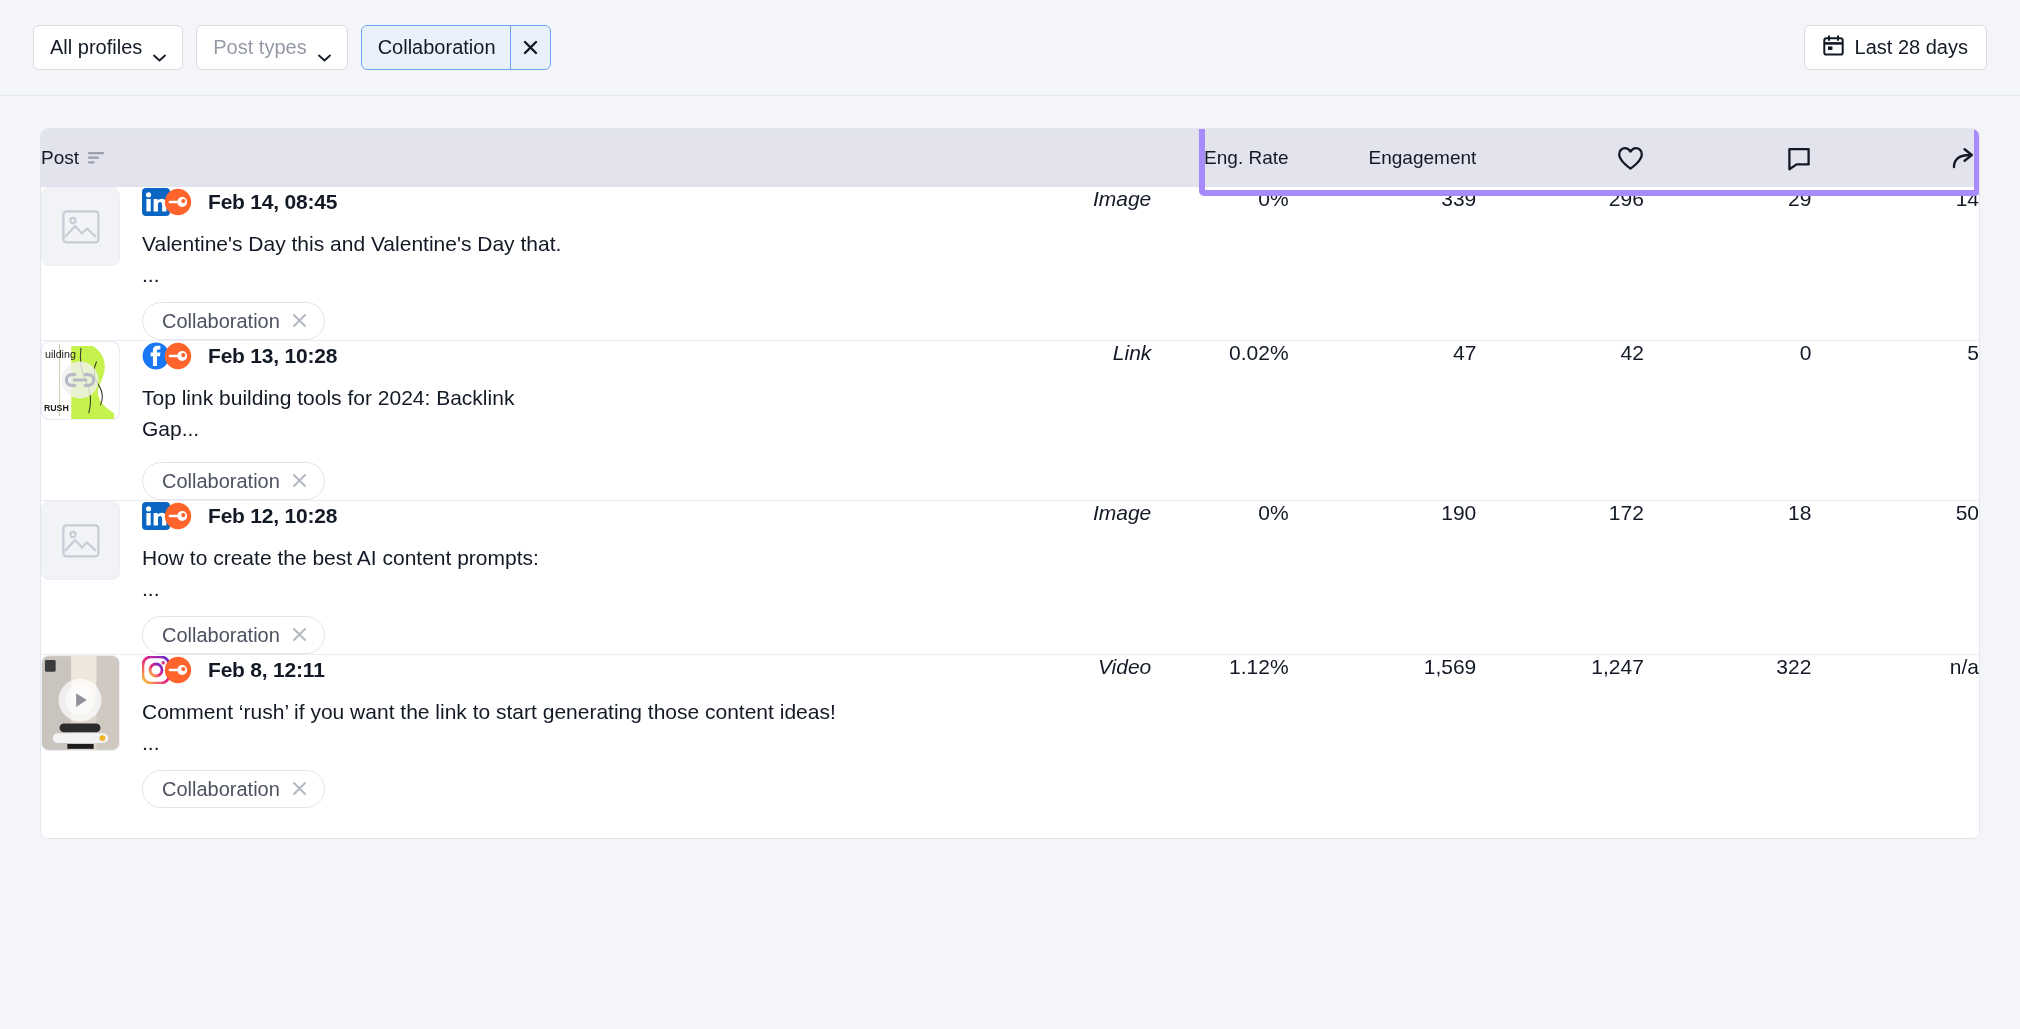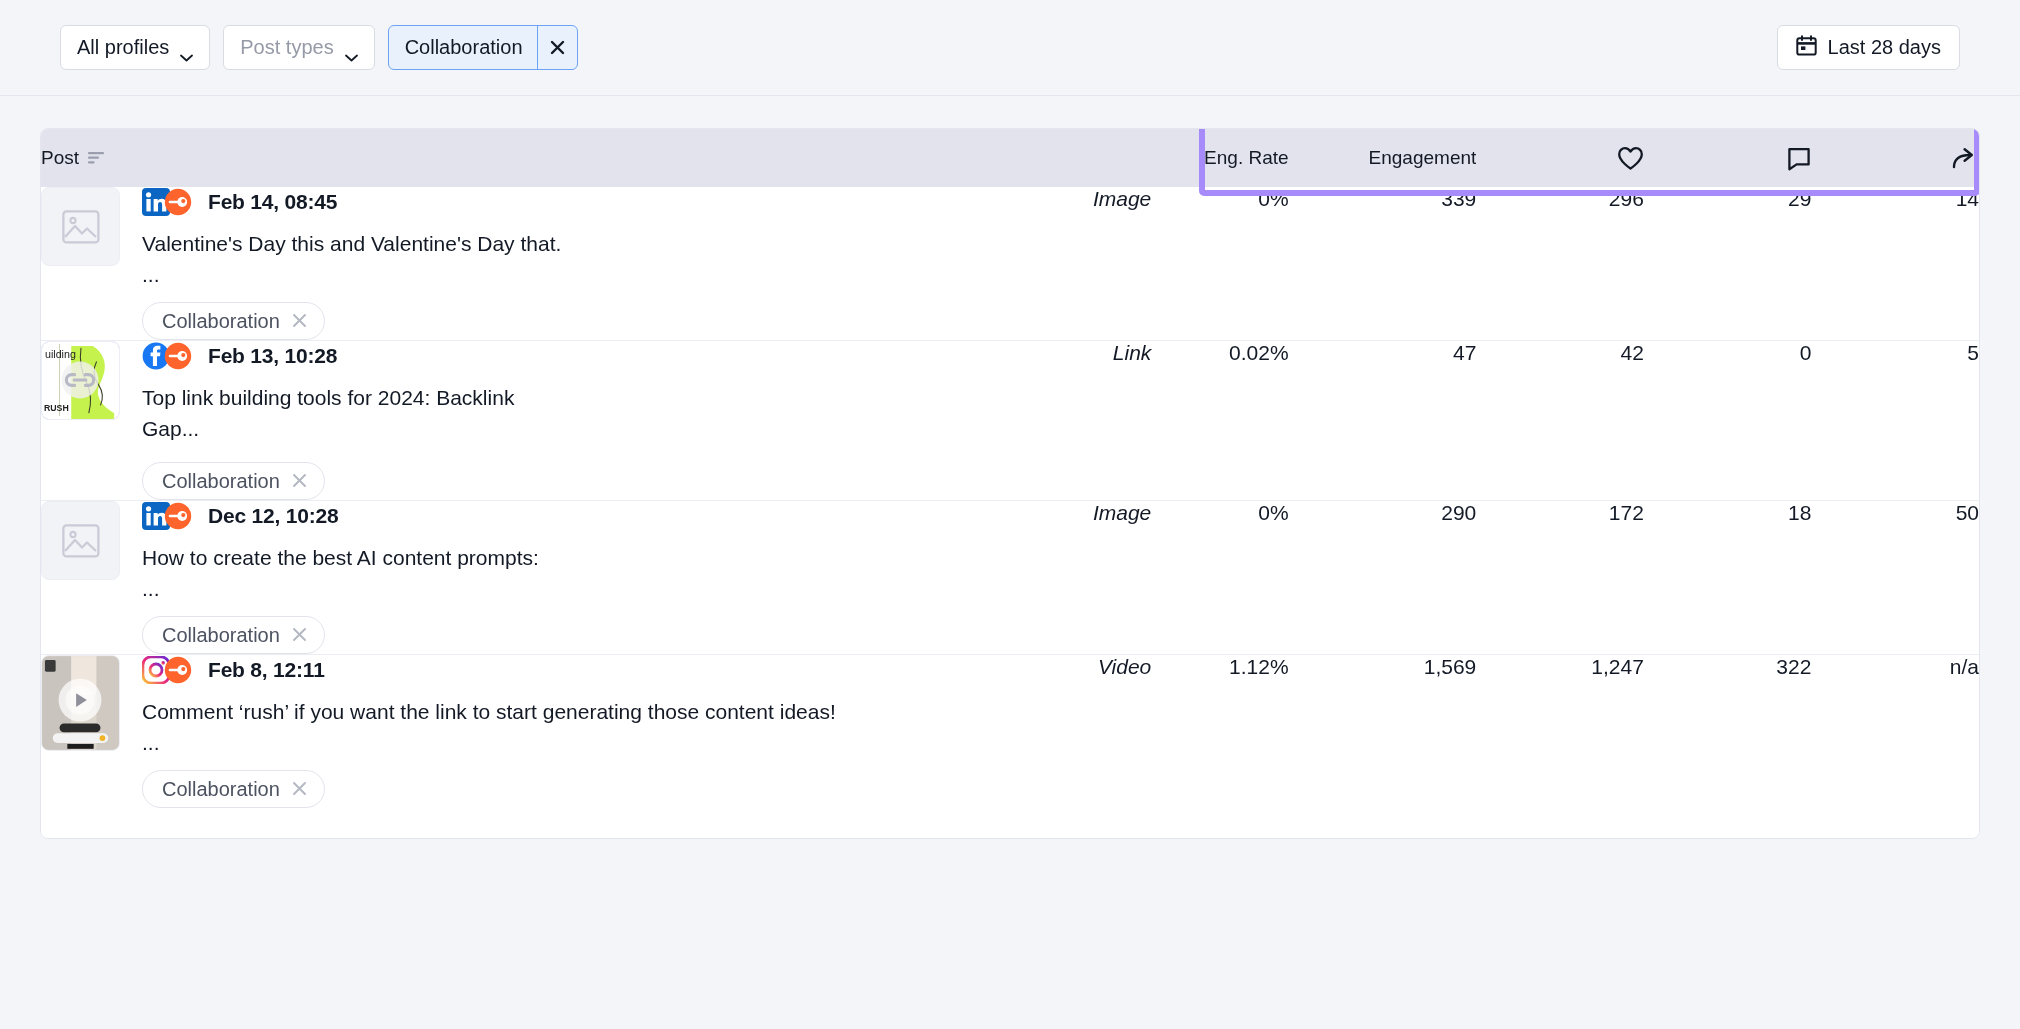--- a/index.html
+++ b/index.html
@@ -9,21 +9,21 @@
     font-family: "Liberation Sans", sans-serif;
     -webkit-font-smoothing: antialiased;
   }
 
   
   .filterbar {
     height: 96px;
     background: #f4f5f9;
     display: flex;
     align-items: center;
-    padding: 0 60px;
+    padding: 0 33px;
     border-bottom: 1px solid #e4e6ef;
   }
   .filters { display: flex; align-items: center; gap: 13px; }
 
   .pill {
     height: 45px;
     background: #ffffff;
     border: 1px solid #dadce3;
     border-radius: 6px;
     display: flex;
@@ -461,38 +461,38 @@
                       </span>
                       <span class="badge-semrush">
                         <svg width="28" height="28" viewBox="0 0 28 28">
                           <circle cx="14" cy="14" r="13.2" fill="#ff642d"></circle>
                           <path d="M6 14h9.5" stroke="#fff" stroke-width="2.6" stroke-linecap="round"></path>
                           <circle cx="18.2" cy="14" r="4.9" fill="#fff"></circle>
                           <circle cx="19.3" cy="13.1" r="2.1" fill="#ff642d"></circle>
                         </svg>
                       </span>
                     </div>
-                    <div class="post-date">Dec 12, 10:28</div>
+                    <div class="post-date">Feb 12, 10:28</div>
                   </div>
                   <div class="post-text">How to create the best AI content prompts:</div>
                   <div class="post-ellipsis">...</div>
                   <div class="tag-chip">
                     <span>Collaboration</span>
                     <span class="tc-x">
                       <svg width="15" height="15" viewBox="0 0 15 15">
                           <path d="M2 2L13 13M13 2L2 13" stroke="#b3b7c2" stroke-width="1.9" stroke-linecap="round"></path>
                         </svg>
                     </span>
                   </div>
                 </div>
               </div>
             </td>
             <td class="c-type">Image</td>
             <td class="c-rate dim">0%</td>
-            <td class="c-eng">290</td>
+            <td class="c-eng">190</td>
             <td class="c-like">172</td>
             <td class="c-cmnt">18</td>
             <td class="c-shar">50</td>
           </tr>
 
           <tr>
             <td class="c-post">
               <div class="post-cell">
                 <div class="thumb tall">
                   <svg width="79" height="96" viewBox="0 0 79 96">

